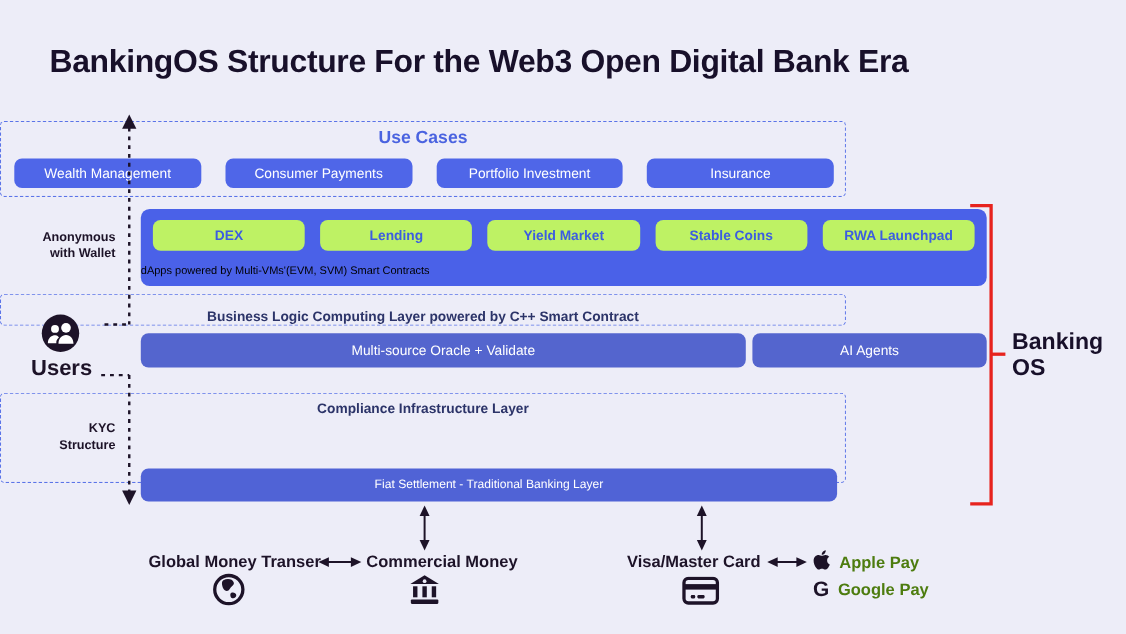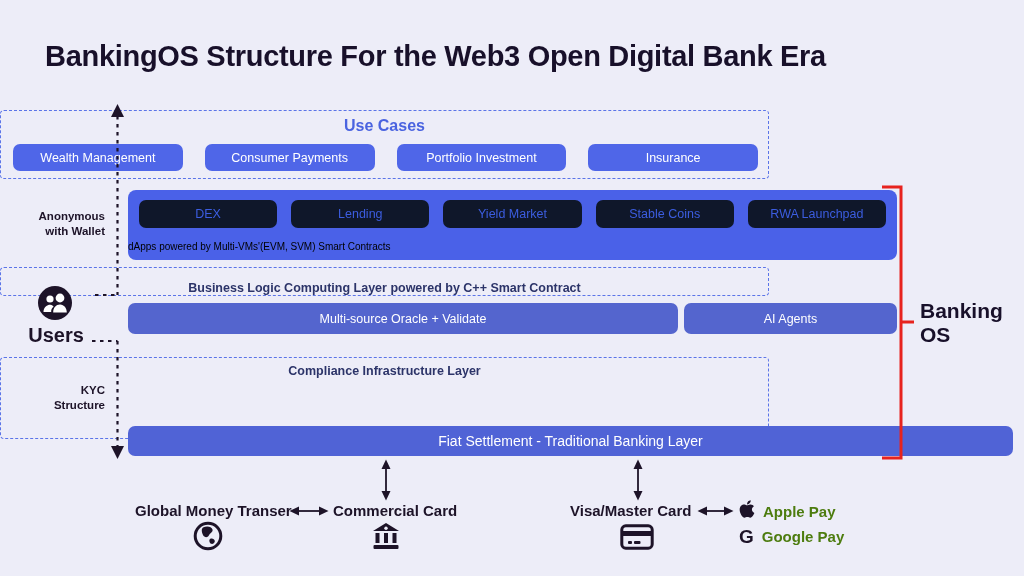--- a/index.html
+++ b/index.html
@@ -36,22 +36,22 @@
   }
   .dapps-box {
     position:absolute; left:0; top:190px; width:769px; height:70px;
     background:#4a61e8; border-radius:8px;
   }
   .dapps-row {
     position:absolute; left:11px; right:11px; top:10px;
     display:flex; gap:14px;
   }
   .pill-light {
-    flex:1; height:28px; border-radius:7px; background:#0f172a;
-    color:#3c5de0; font-size:12.5px; font-weight:400;
+    flex:1; height:28px; border-radius:7px; background:#bef264;
+    color:#3c5de0; font-size:12.5px; font-weight:700;
     display:flex; align-items:center; justify-content:center; white-space:nowrap;
   }
   .dapps-caption {
     position:absolute; left:0; right:0; bottom:8px; 
     color:#000000; font-size:10px;
   }
   .biz-logic { top:267px; height:29px; display:flex; align-items:flex-end; justify-content:center; }
   .layer-heading { font-size:12.5px; font-weight:600; color:#2c3469; }
   .oracle-row {
     position:absolute; left:0; top:303px; width:769px; height:31px;
@@ -67,22 +67,22 @@
   .comp-heading { text-align:center; padding-top:6px; }
   .comp-row {
     position:absolute; left:12px; right:12px; top:30px;
     display:flex; justify-content:space-between;
   }
   .comp-pill {
     width:157px; height:37px; border-radius:8px; background:#5265d2;
     color:#fff; font-size:12.5px; display:flex; align-items:center; justify-content:center;
   }
   .fiat-bar {
-    position:absolute; left:0; top:426px; width:885px; height:30px;
-    background:#5063d6; border-radius:7px; color:#fff; font-size:14px;
+    position:absolute; left:0; top:426px; width:633px; height:30px;
+    background:#5063d6; border-radius:7px; color:#fff; font-size:11px;
     display:flex; align-items:center; justify-content:center;
   }
 
   
   .preline { white-space:pre-line; }
   .anon-label {
     position:absolute; left:25px; top:209px; width:80px;
     text-align:right; font-size:11.5px; font-weight:700; line-height:1.3; color:#1d1328;
   }
   .kyc-label {
@@ -172,21 +172,21 @@
       <path d="M6.5 27 C6.5 21.5 11 19.5 13.5 19.8 C15 20 16 20.8 16.6 21.8 C14.8 23 14 25 14.2 27 Z" fill="#ffffff"></path>
       <path d="M16.2 27.5 C16 22.5 19.5 19.3 23.2 19.5 C27 19.7 29.8 22.8 29.8 27.5 Z" fill="#ffffff"></path>
     </svg>
   </div>
   <div class="users-label">Users</div>
 
   <div class="bankingos-label preline">Banking
 OS</div>
 
   <div class="bottom-label lbl-global">Global Money Transer</div>
-  <div class="bottom-label lbl-commercial">Commercial Card</div>
+  <div class="bottom-label lbl-commercial">Commercial Money</div>
   <div class="bottom-label lbl-visa">Visa/Master Card</div>
 
   <div class="pay-row apple-row">
     <span>
       <svg width="16" height="20" viewBox="0 0 384 512" fill="#1d1328">
         <path d="M318.7 268.7c-.2-36.7 16.4-64.4 50-84.8-18.8-26.9-47.2-41.7-84.7-44.6-35.5-2.8-74.3 20.7-88.5 20.7-15 0-49.4-19.7-76.4-19.7C63.3 141.2 4 184.8 4 273.5q0 39.3 14.4 81.2c12.8 36.7 59 126.7 107.2 125.2 25.2-.6 43-17.9 75.8-17.9 31.8 0 48.3 17.9 76.4 17.9 48.6-.7 90.4-82.5 102.6-119.3-65.2-30.7-61.7-90-61.7-91.9zm-56.6-164.2c27.3-32.4 24.8-61.9 24-72.5-24.1 1.4-52 16.4-67.9 34.9-17.5 19.8-27.8 44.3-25.6 71.9 26.1 2 49.9-11.4 69.5-34.3z"></path>
       </svg>
     </span>
     <span class="pay-text">Apple Pay</span>
   </div>

